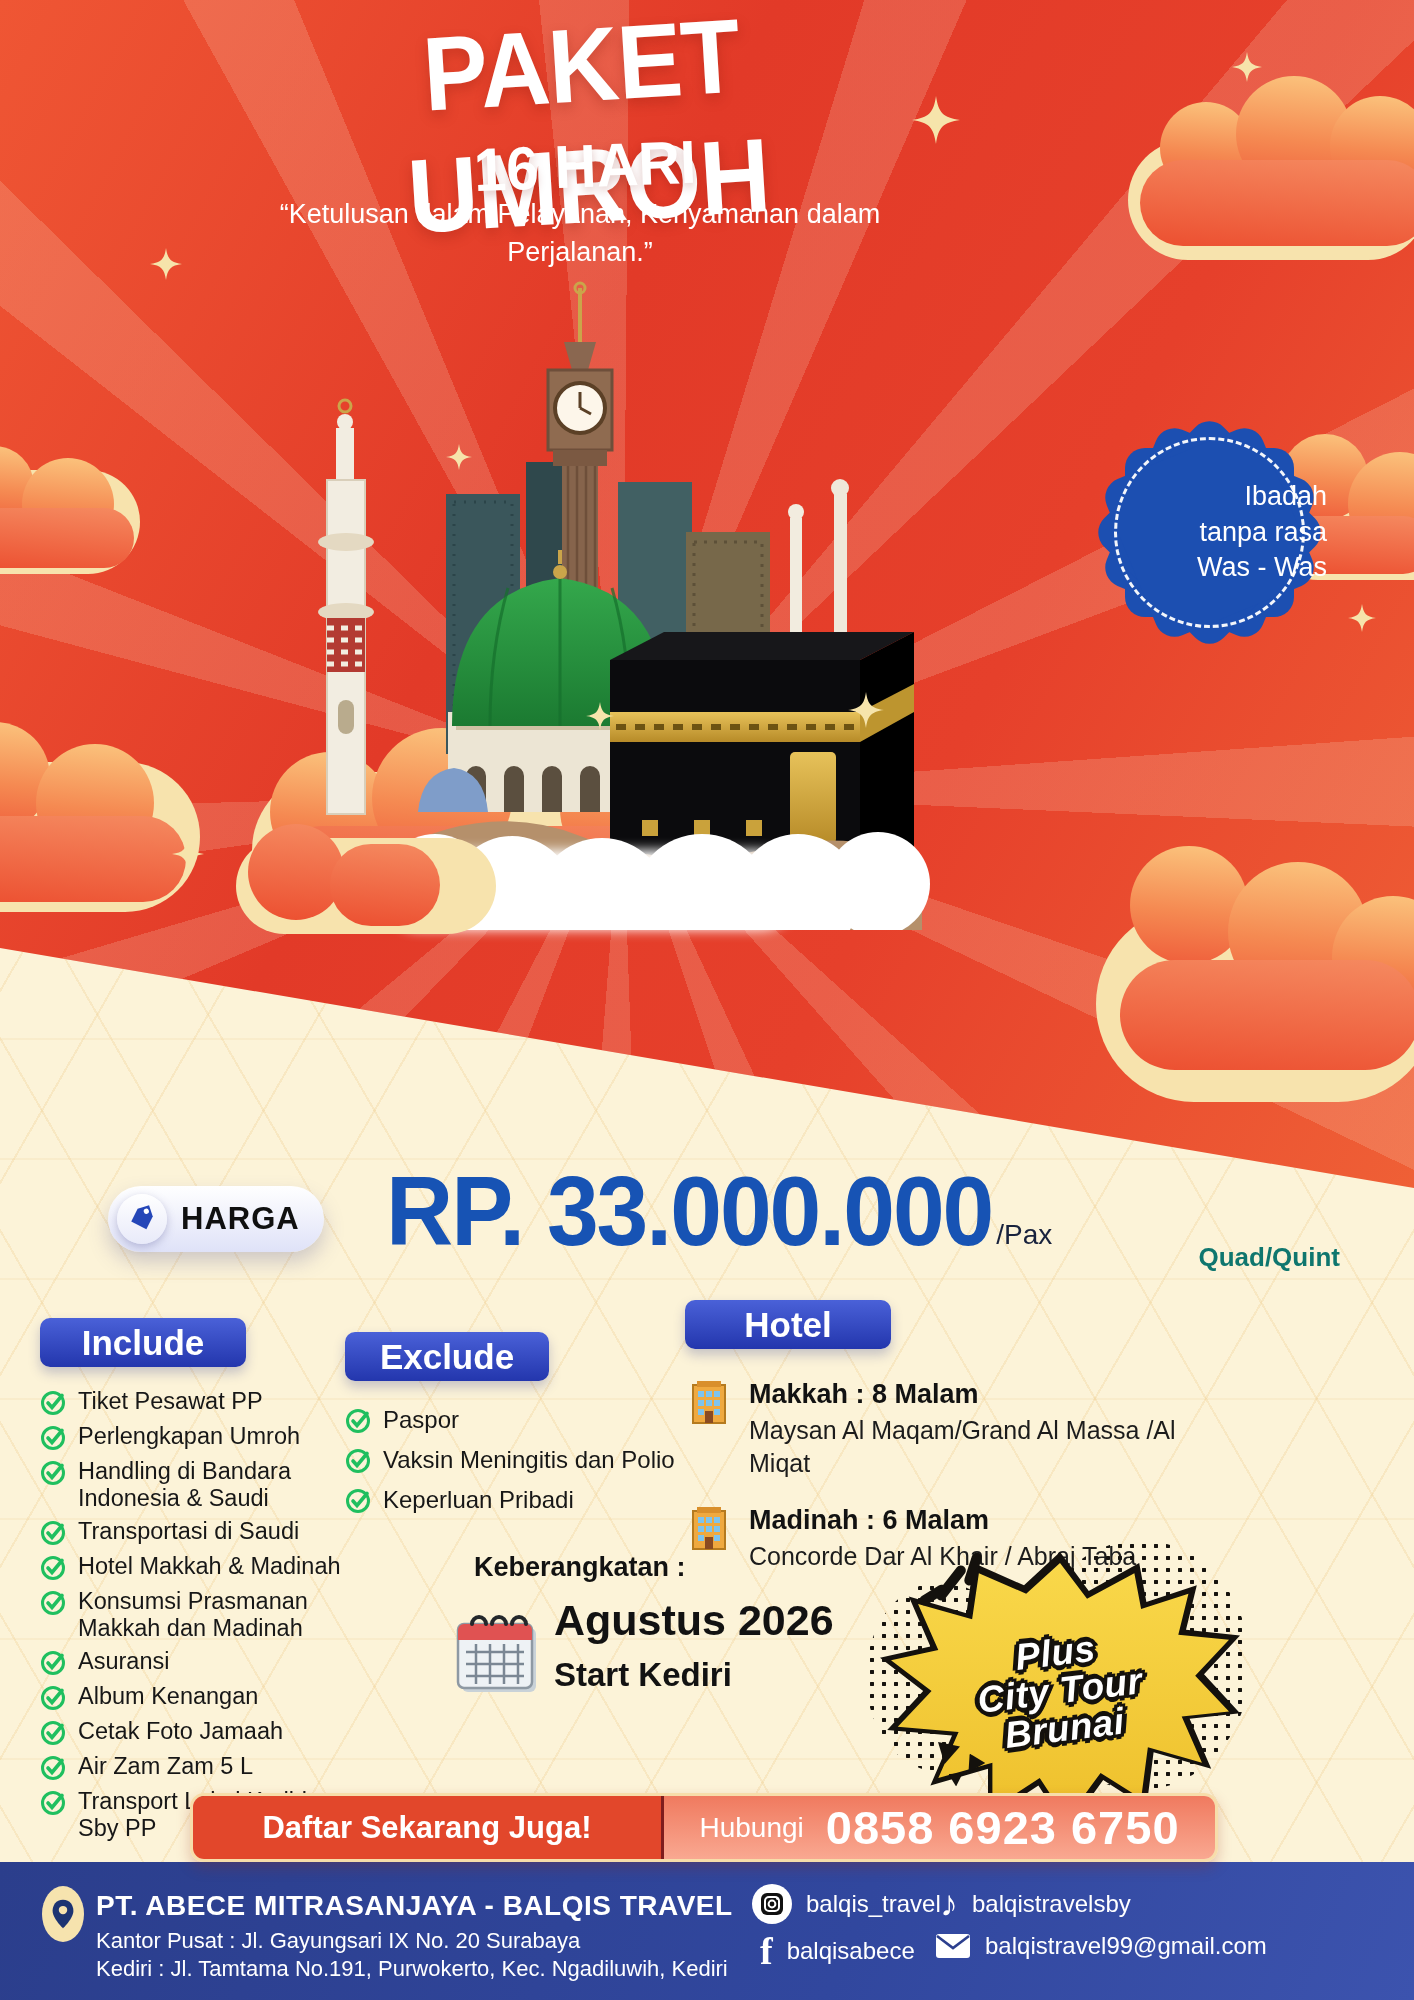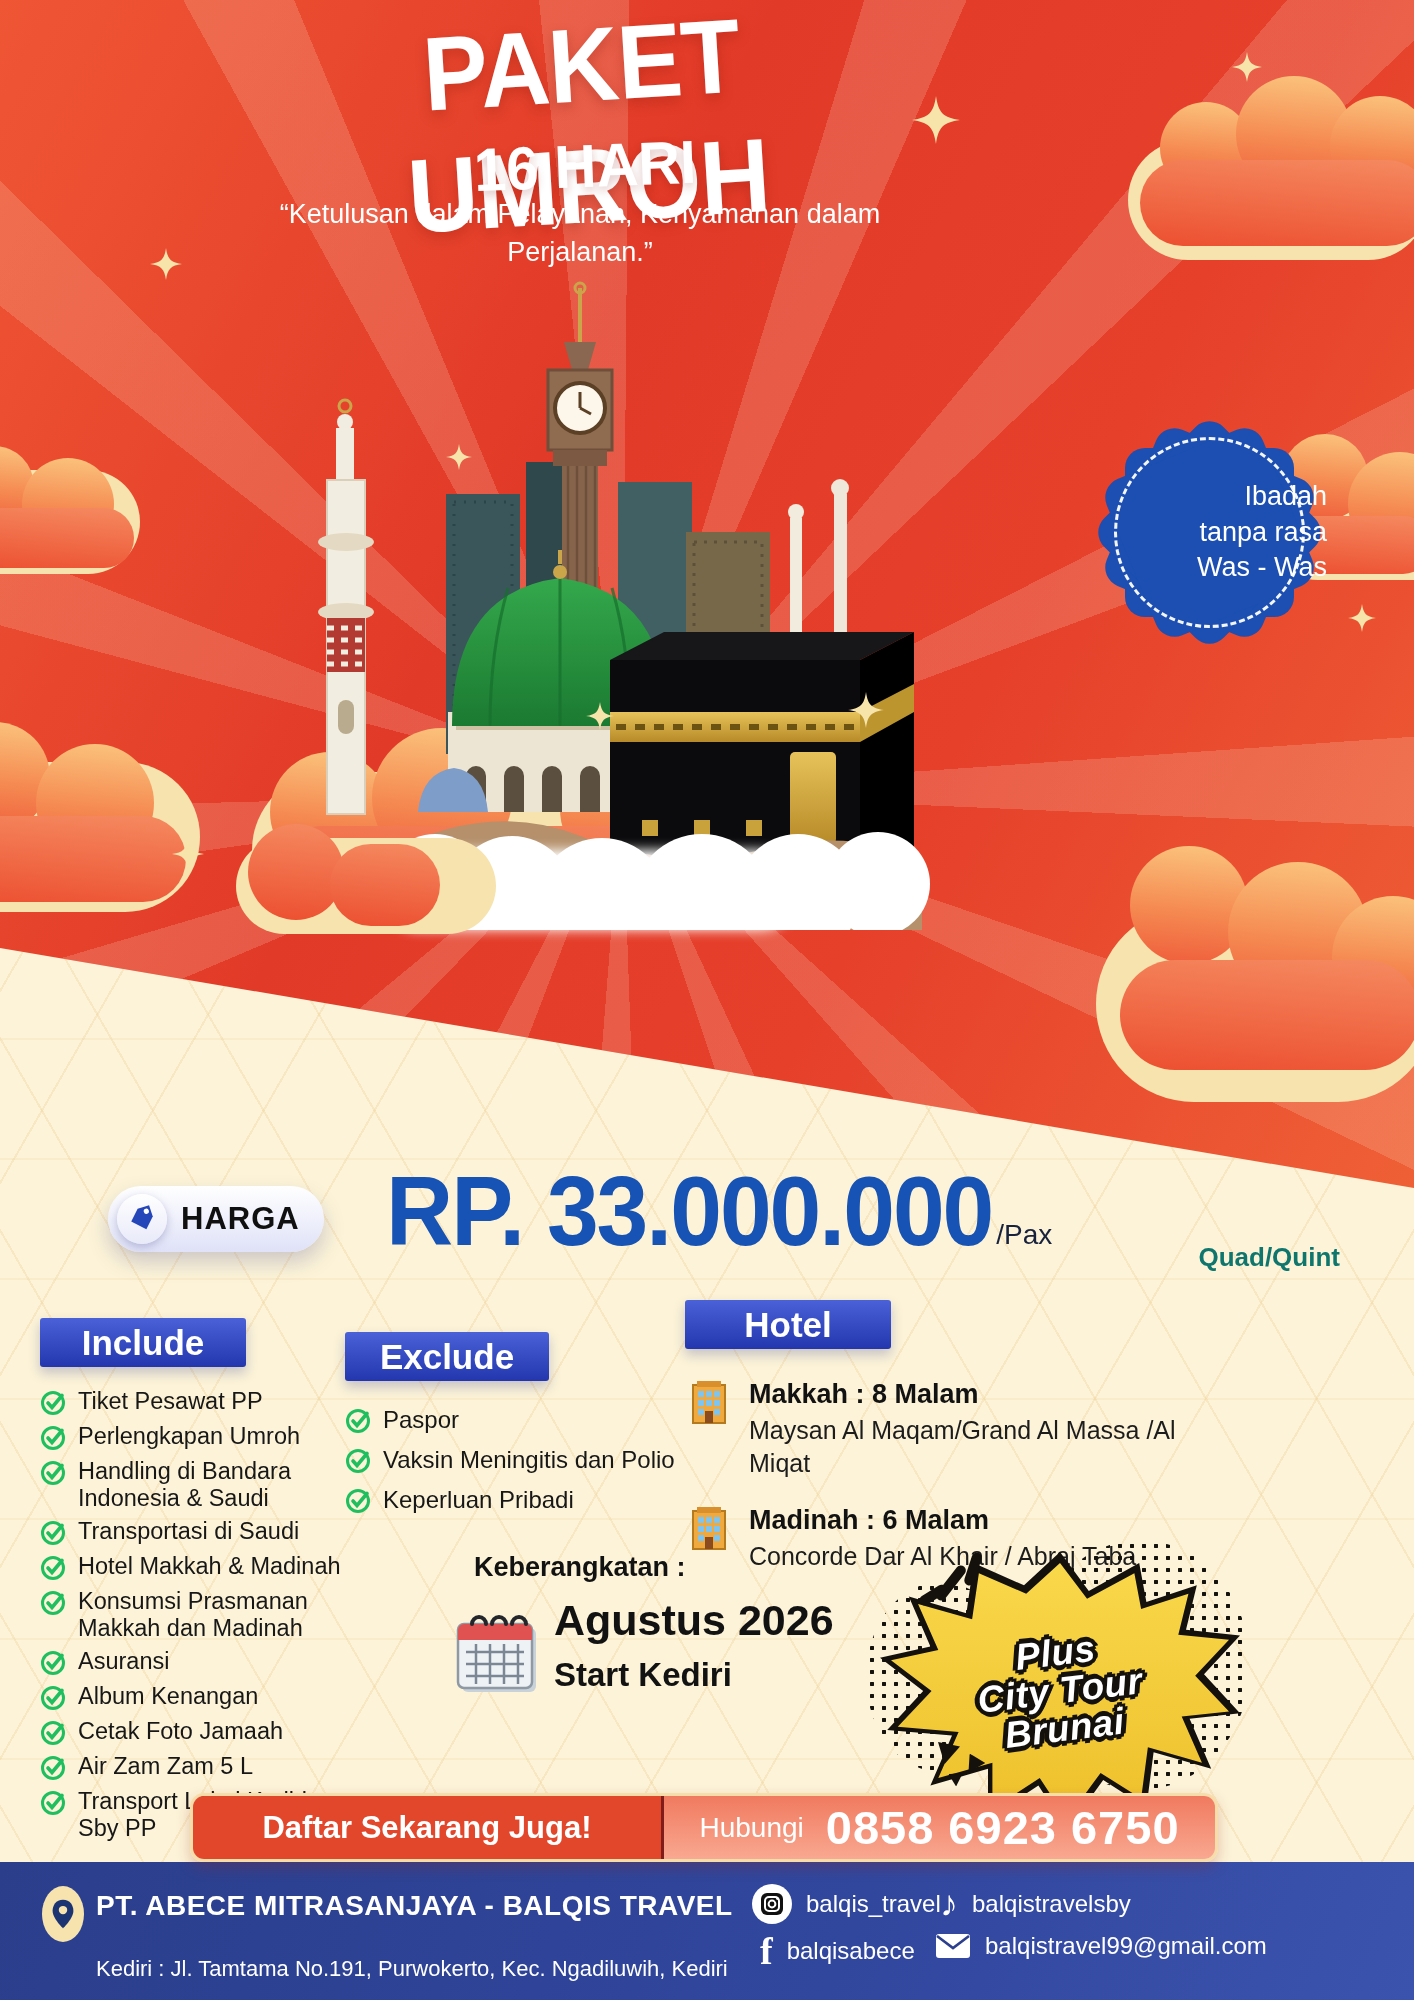--- a/index.html
+++ b/index.html
@@ -52,21 +52,21 @@
     box-shadow:0 10px 20px rgba(90,90,150,.28);display:flex;align-items:center;gap:14px;padding-left:9px;box-sizing:border-box;}
   .harga-chip{width:50px;height:50px;border-radius:50%;background:linear-gradient(180deg,#fff,#e8eaf9);
     box-shadow:0 3px 8px rgba(90,90,150,.35);display:flex;align-items:center;justify-content:center;}
   .harga-label{font-size:31px;font-weight:900;color:#101010;letter-spacing:1px;}
   .price-row{position:absolute;left:386px;top:1158px;width:980px;display:flex;align-items:flex-end;}
   .price-amt{font-size:93px;font-weight:900;color:#1753b4;letter-spacing:-2px;transform:scaleY(1.06);white-space:nowrap;}
   .price-per{font-size:28px;font-weight:400;color:#18223d;padding-bottom:14px;padding-left:4px;}
   .price-occ{position:absolute;left:1090px;top:1242px;width:250px;text-align:right;font-size:26px;font-weight:700;color:#0f766e;}
   
   .panel-h{background:linear-gradient(180deg,#4a61d8 0%,#2336ad 100%);color:#fff;text-align:center;
-    font-weight:900;font-size:35px;border-radius:3px;box-shadow:0 6px 12px rgba(40,50,140,.25);
+    font-weight:900;font-size:35px;border-radius:10px;box-shadow:0 6px 12px rgba(40,50,140,.25);
     display:flex;align-items:center;justify-content:center;}
   .list{list-style:none;margin:0;padding:0;}
   .list li{display:flex;gap:11px;align-items:flex-start;color:#171717;}
   .chk{flex-shrink:0;margin-top:1px;}
   .inc{position:absolute;left:40px;top:1318px;width:306px;}
   .inc .panel-h{width:206px;height:49px;}
   .inc .list{margin-top:21px;}
   .inc li{font-size:23.5px;line-height:1.13;margin-bottom:7px;font-weight:500;}
   .exc{position:absolute;left:345px;top:1332px;width:336px;}
   .exc .panel-h{width:204px;height:49px;}
@@ -518,20 +518,21 @@
   </div>
 
   <div class="footer">
     <div class="pin-chip">
       <svg width="26" height="34" viewBox="0 0 40 52">
         <path d="M20 4 C31 4 36 13 36 21 C36 33 20 48 20 48 C20 48 4 33 4 21 C4 13 9 4 20 4 Z" fill="#1d3472"></path>
         <circle cx="20" cy="20" r="6.5" fill="#f6e3ae"></circle>
       </svg>
     </div>
     <div class="f-company">PT. ABECE MITRASANJAYA - BALQIS TRAVEL</div>
+    <div class="f-addr1">Kantor Pusat : Jl. Gayungsari IX No. 20 Surabaya</div>
     <div class="f-addr2">Kediri : Jl. Tamtama No.191, Purwokerto, Kec. Ngadiluwih, Kediri</div>
 
     <div class="soc" style="left:752px;top:22px;">
       <span class="ig-chip">
         <svg width="24" height="24" viewBox="0 0 24 24">
             <rect x="1" y="1" width="22" height="22" rx="6" fill="#111"></rect>
             <rect x="5" y="5" width="14" height="14" rx="4" fill="none" stroke="#fff" stroke-width="2"></rect>
             <circle cx="12" cy="12" r="3.4" fill="none" stroke="#fff" stroke-width="2"></circle>
             <circle cx="17.4" cy="6.6" r="1.4" fill="#fff"></circle>
           </svg>

